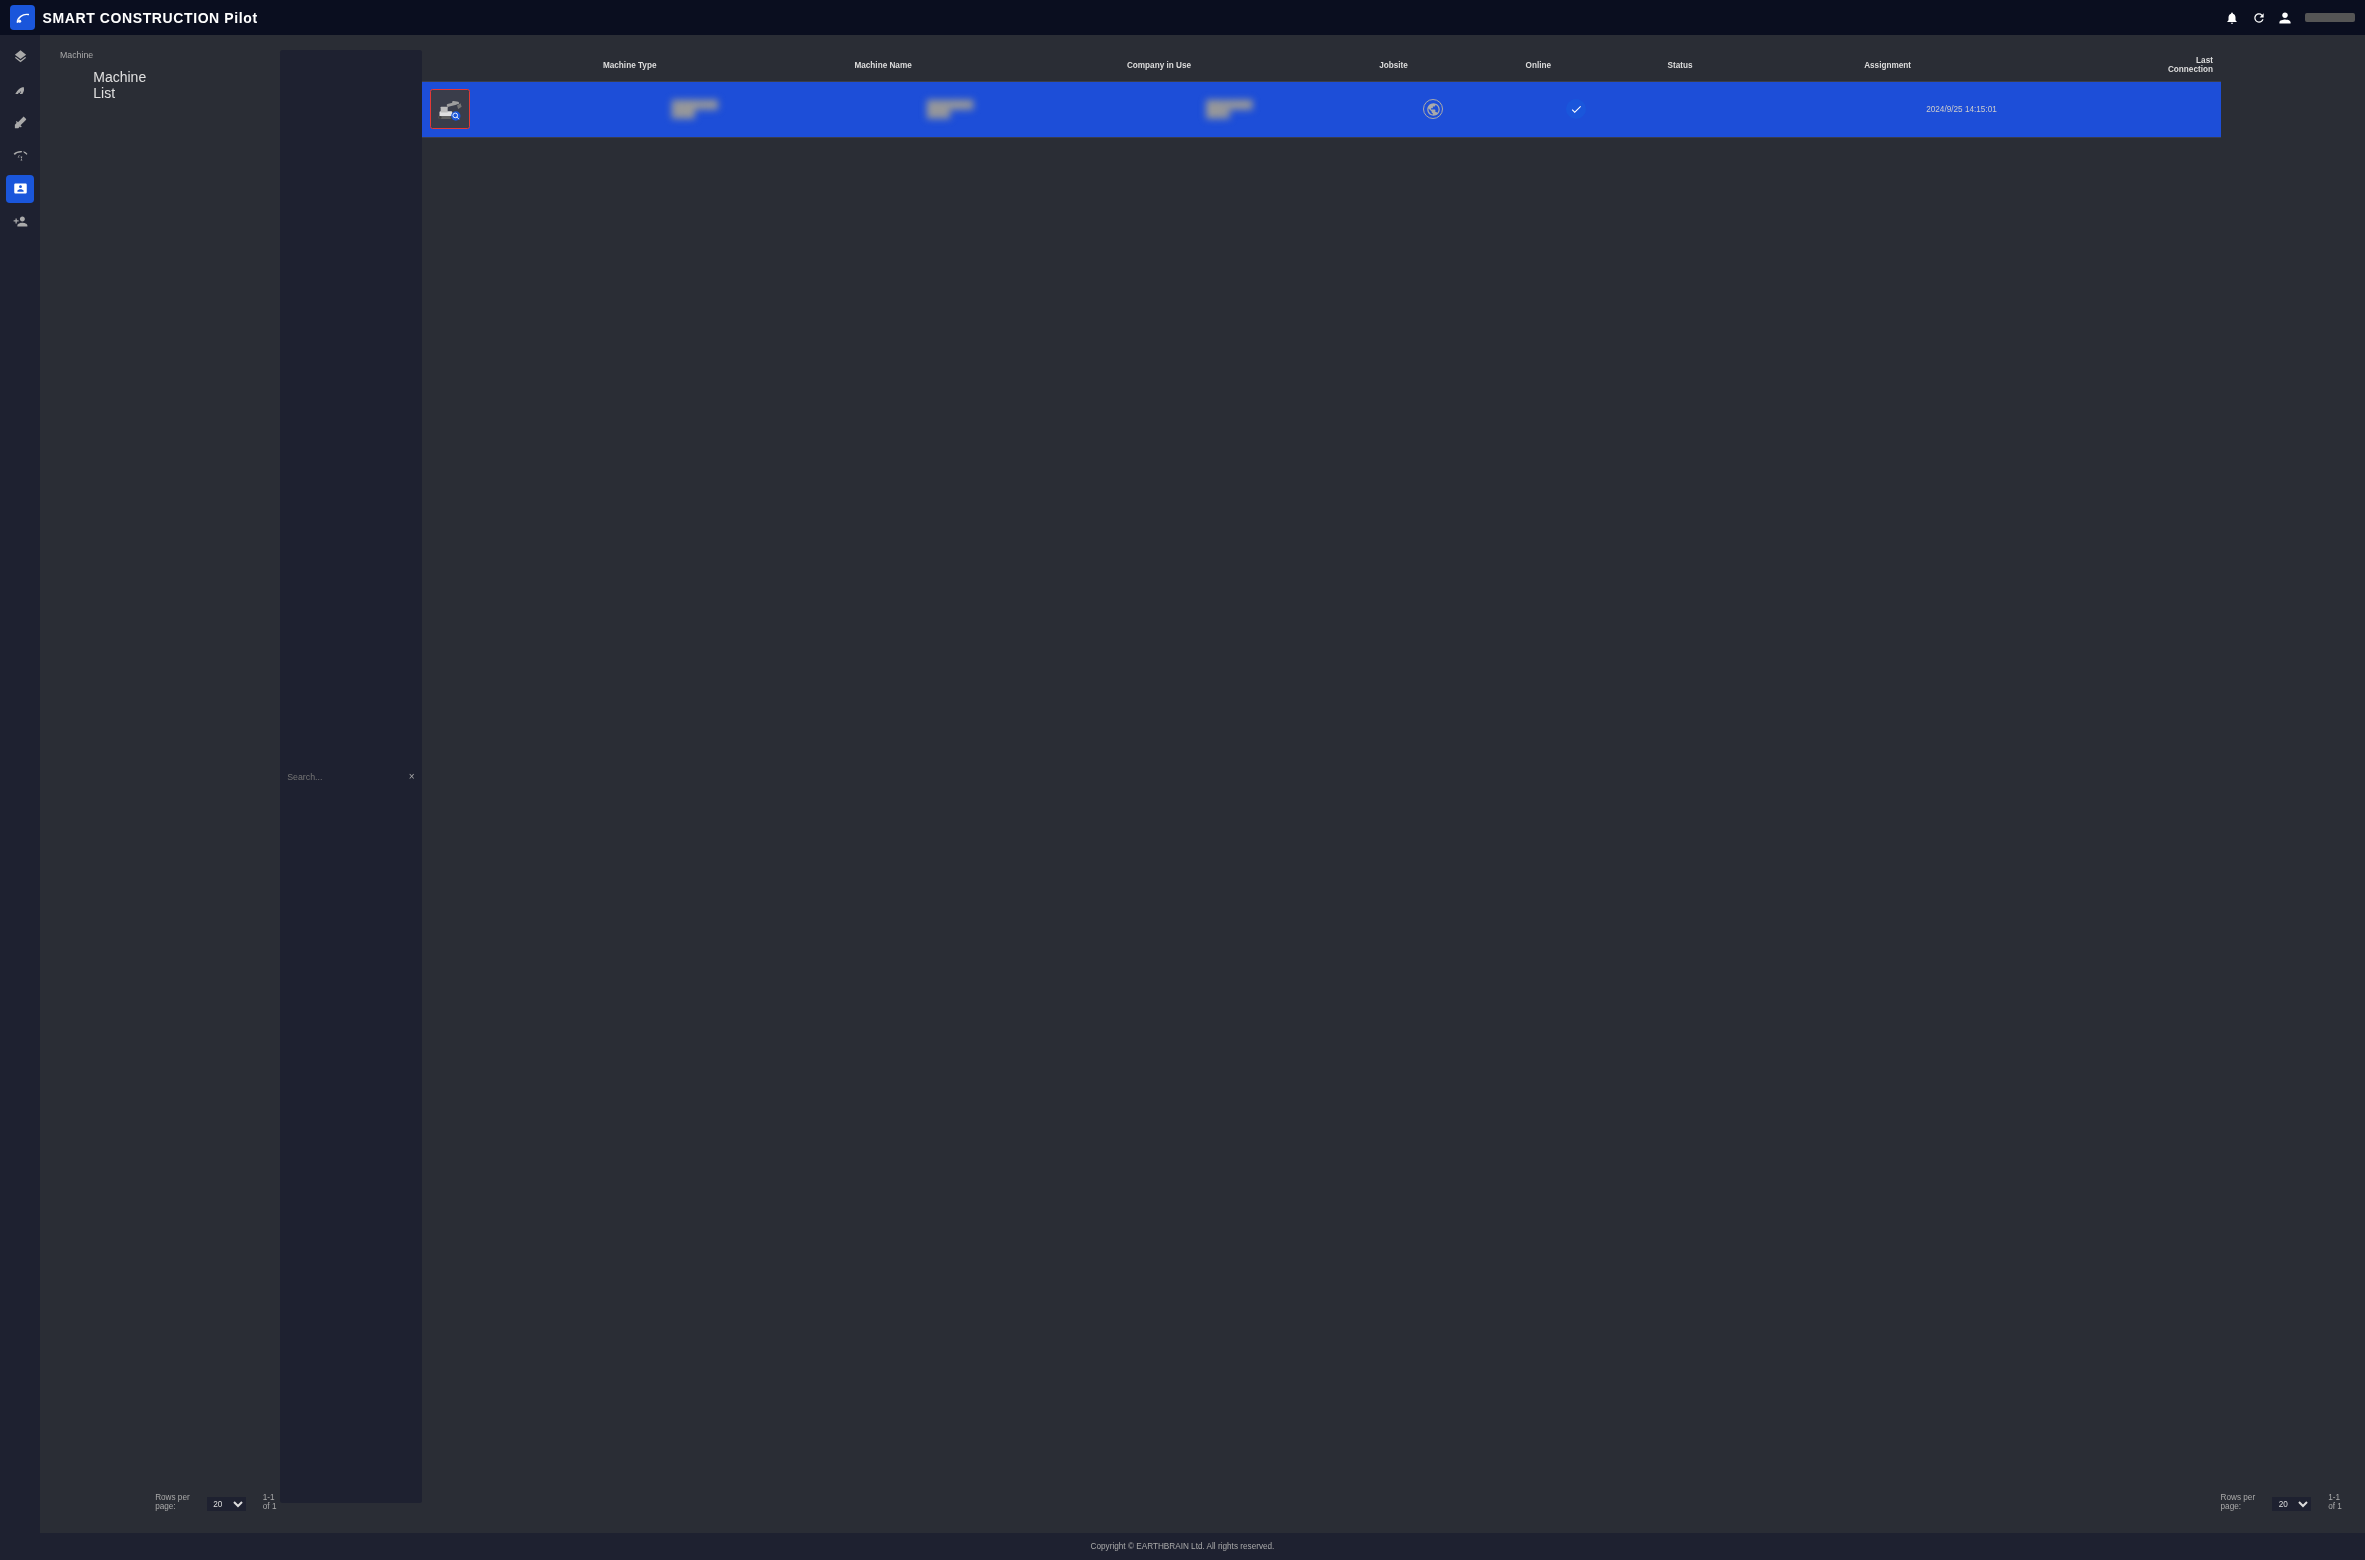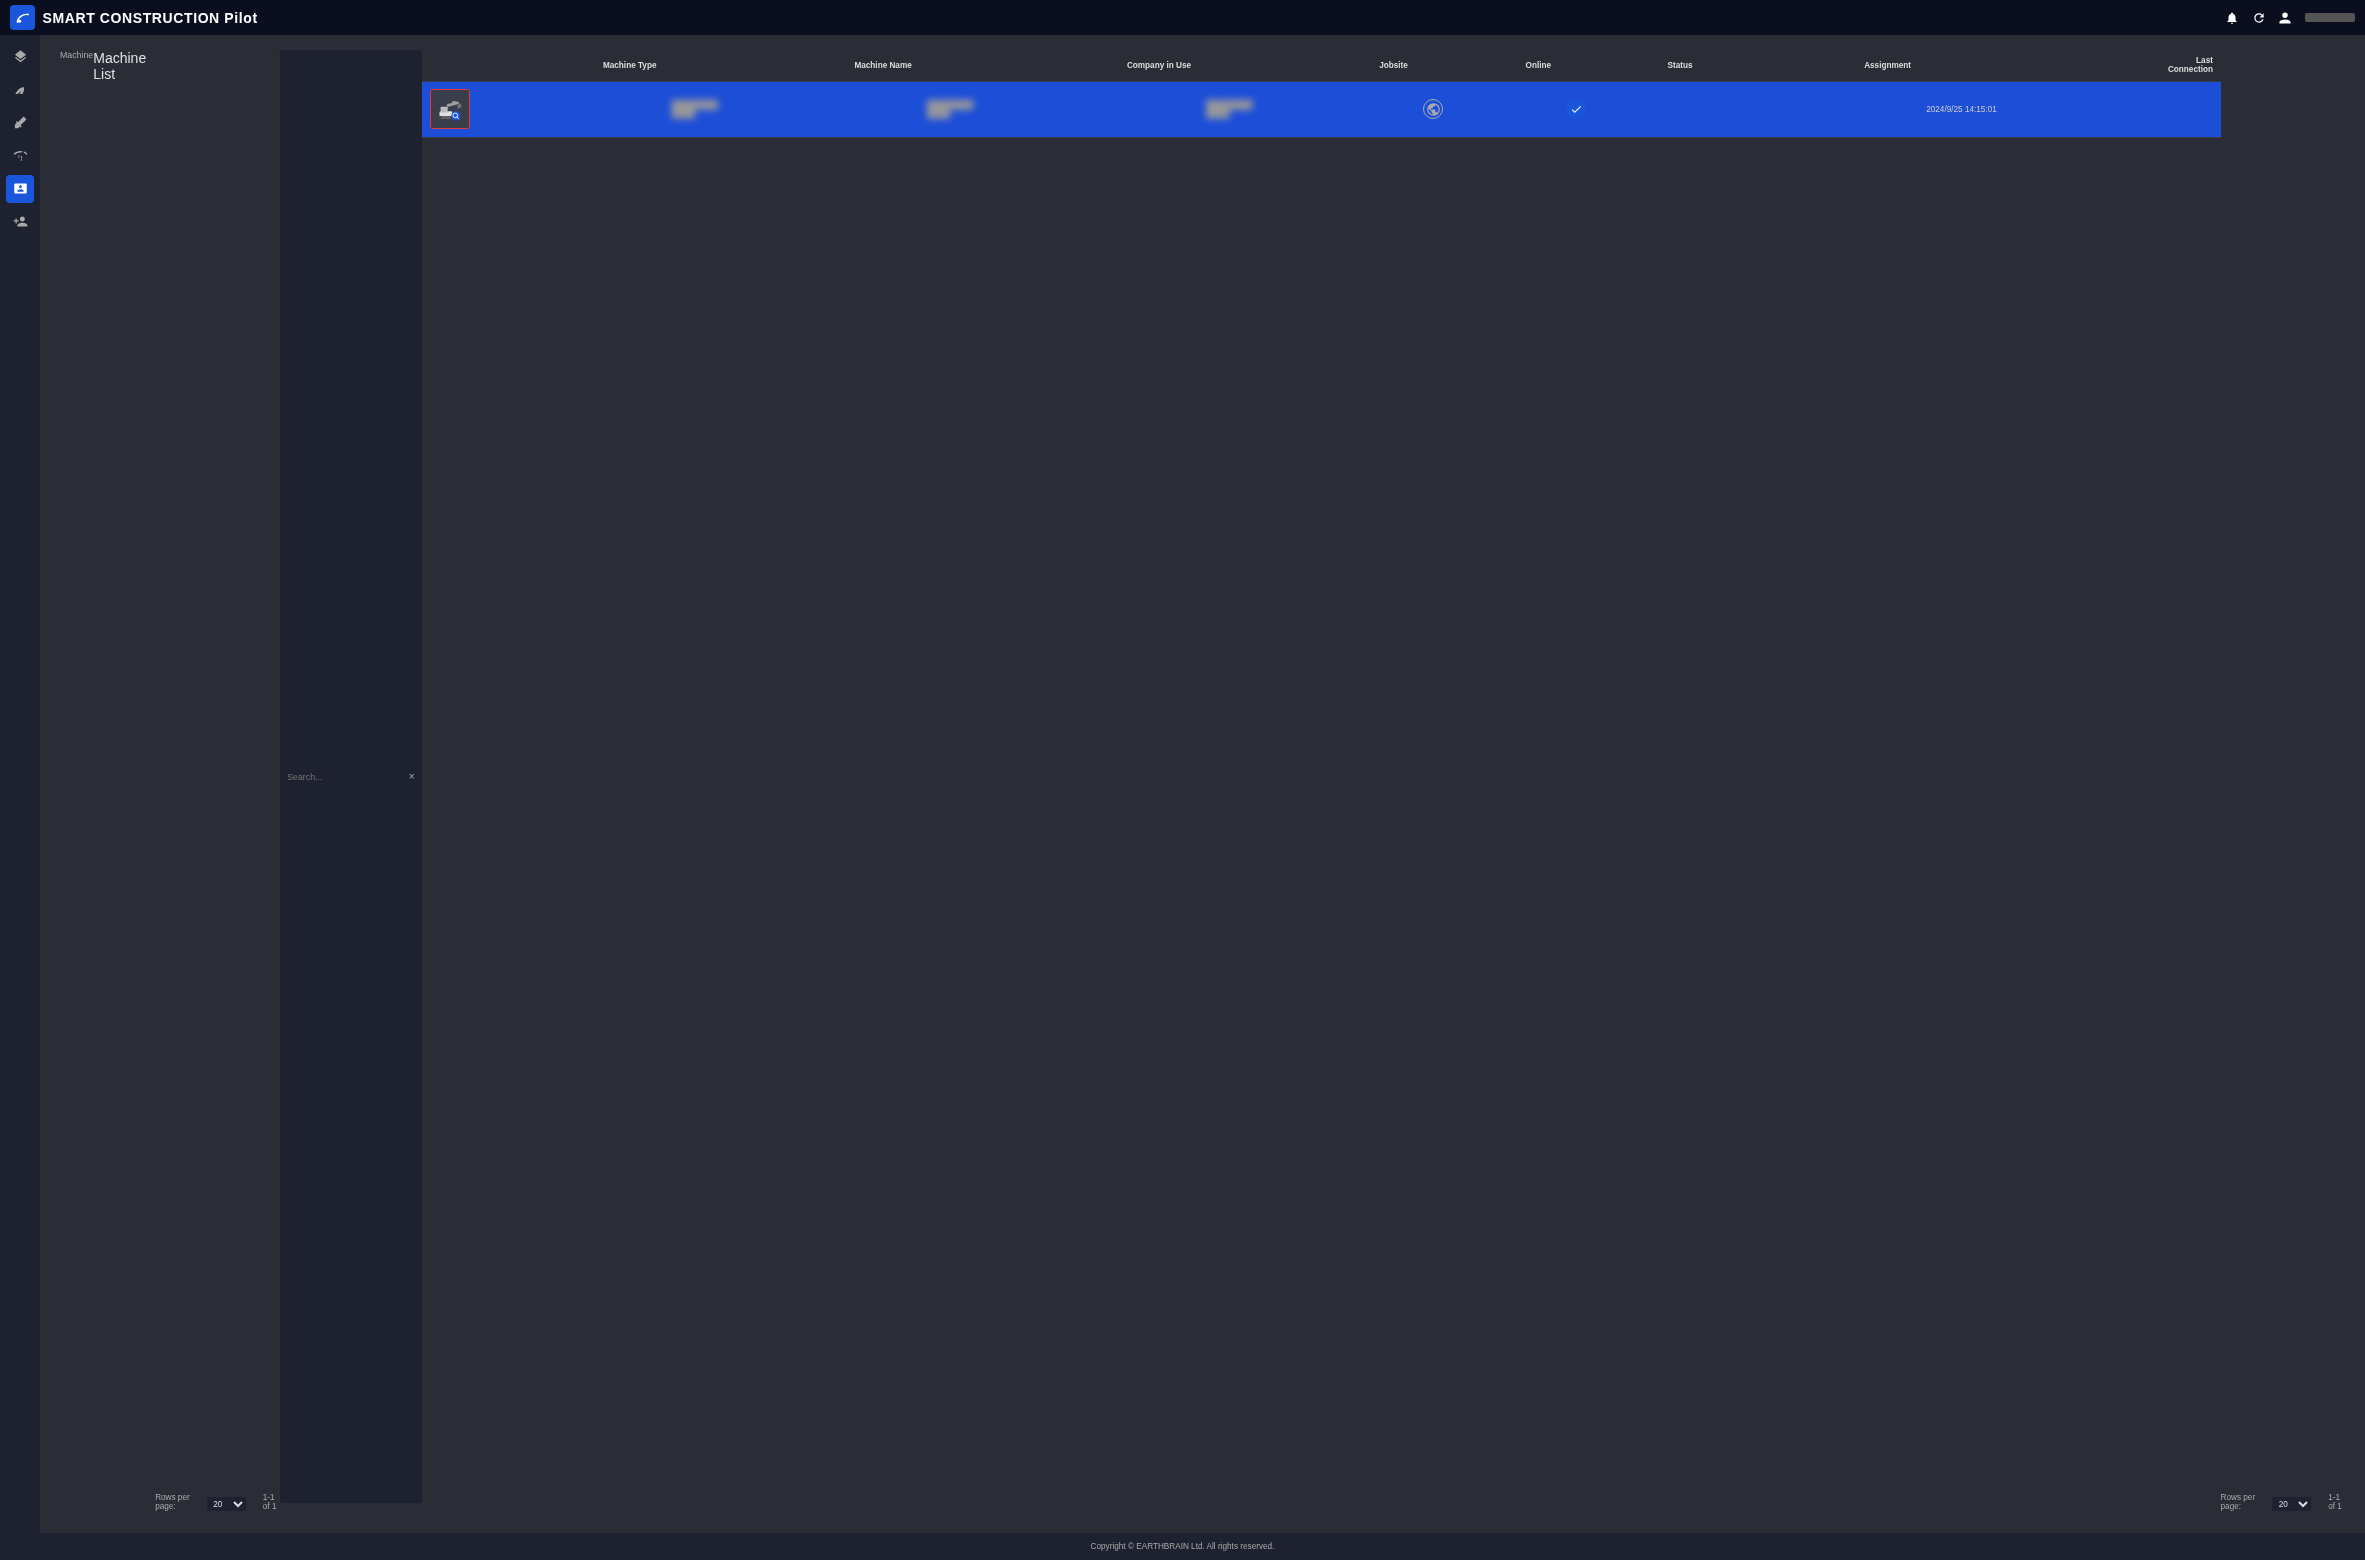--- a/index.html
+++ b/index.html
@@ -99,20 +99,21 @@
     .breadcrumb {
       font-size: 8.8px;
       color: #aaa;
       margin-bottom: 5px;
     }
     .page-title {
       font-size: 14px;
       color: #e0e0e0;
       font-weight: 500;
       margin-bottom: 10px;
+      margin-top: 19px;
     }
     .divider {
       border: none;
       border-top: 0.6px solid #3a3d4a;
       margin-bottom: 10px;
     }
 
     
     .rows-per-page-row {
       display: flex;

